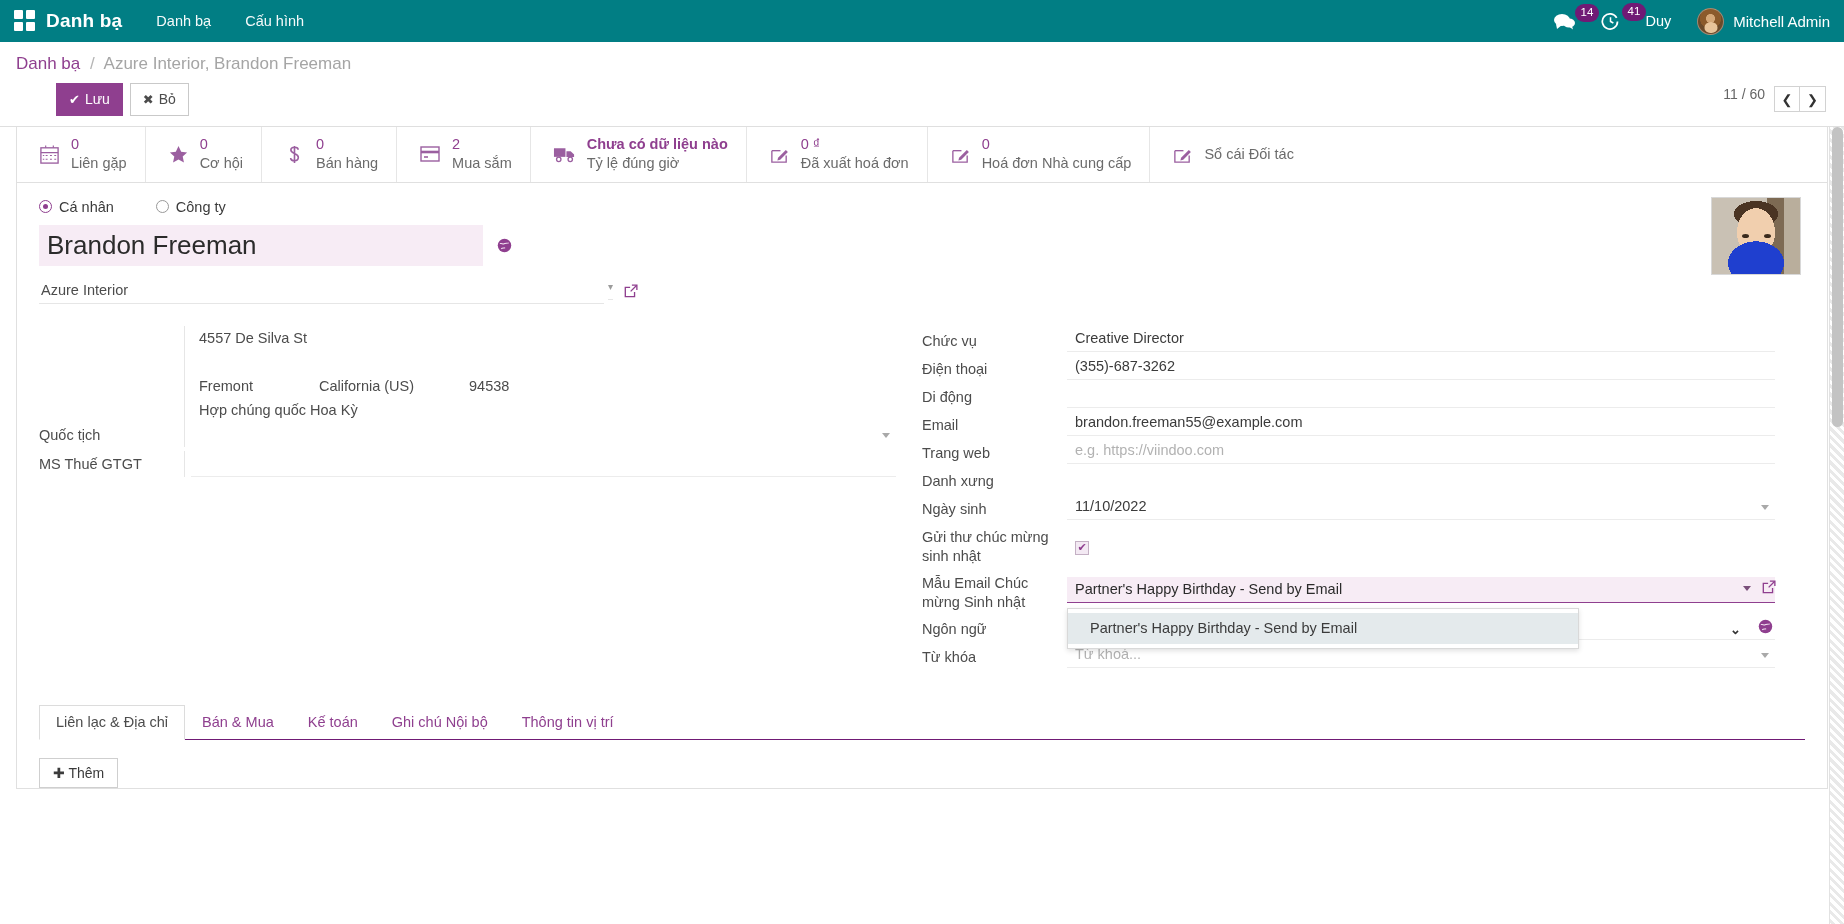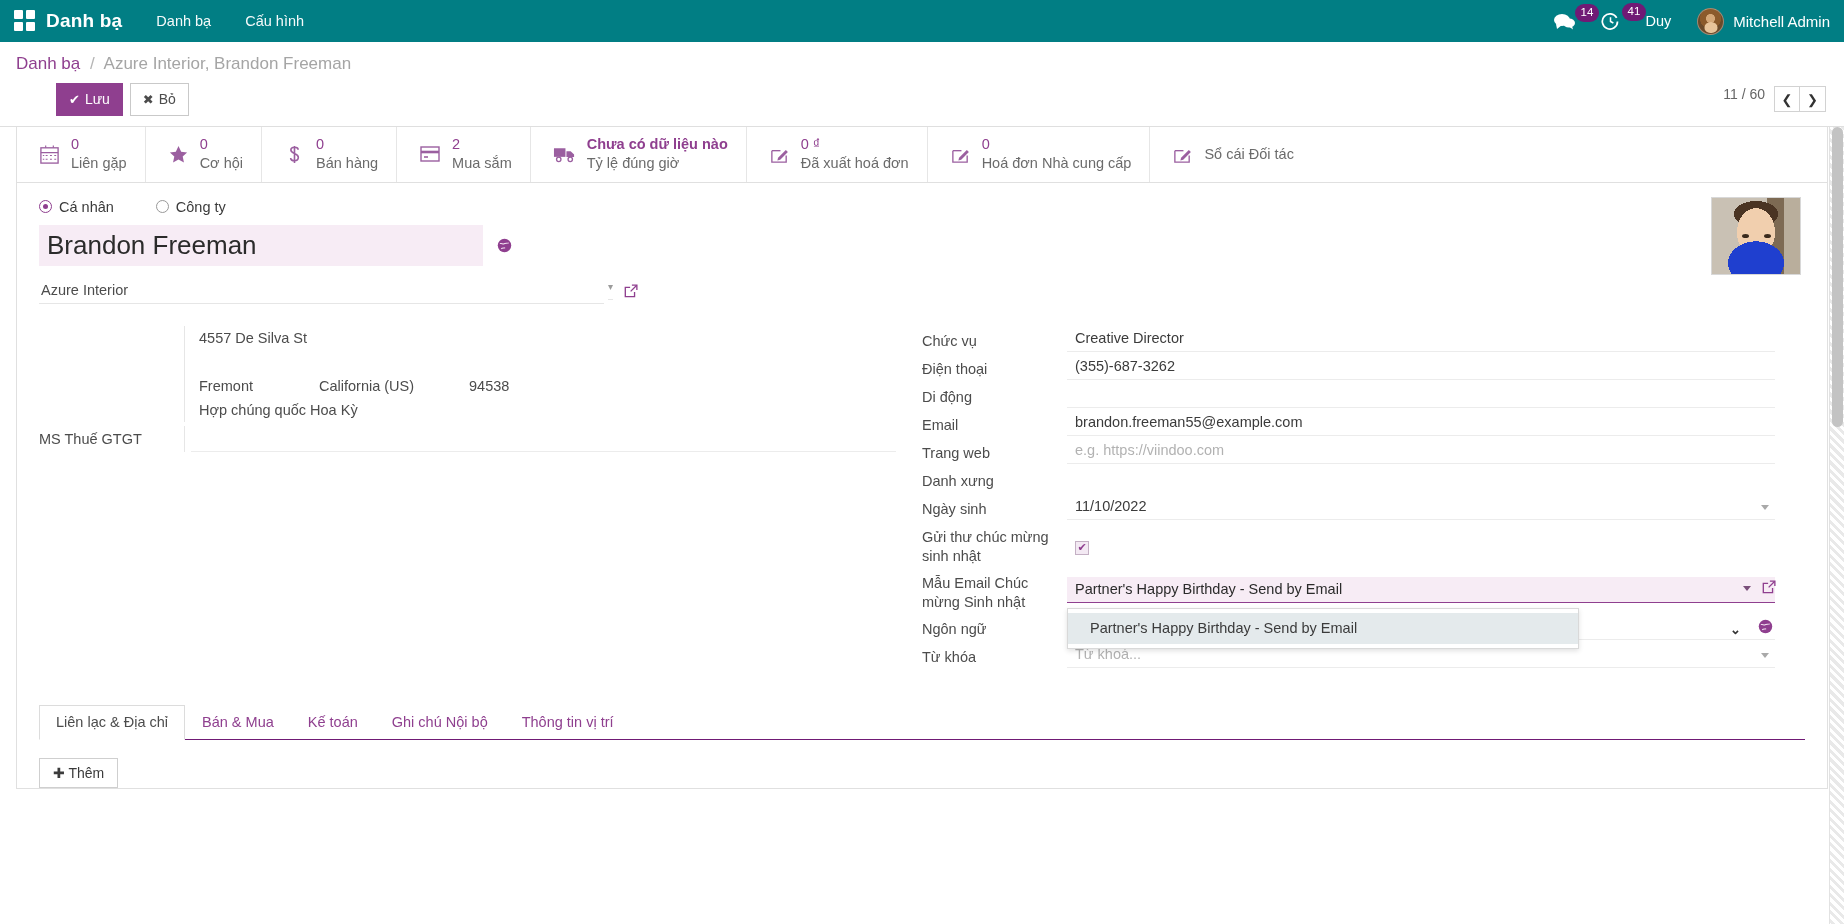--- a/index.html
+++ b/index.html
@@ -634,20 +634,26 @@
             <input class="addr-line" value="4557 De Silva St" style="">
             <input class="addr-line" value="" style="">
             <div class="addr-citystate">
               <input class="addr-line" style="width: 120px;" value="Fremont">
               <input class="addr-line" style="width: 150px;" value="California (US)">
               <input class="addr-line" style="width: 110px;" value="94538">
             </div>
             <input class="addr-line" value="Hợp chúng quốc Hoa Kỳ" style="">
           </div>
 
+          <div class="left-frow">
+            <div class="flabel">Quốc tịch</div>
+            <div class="fval with-caret">
+              <input class="finput nounderline" value="" style="">
+            </div>
+          </div>
 
           <div class="left-frow" style="margin-top:4px">
             <div class="flabel">MS Thuế GTGT</div>
             <div class="fval">
               <input class="finput" value="" style="">
             </div>
           </div>
         </div>
 
         <div class="col col-right">

